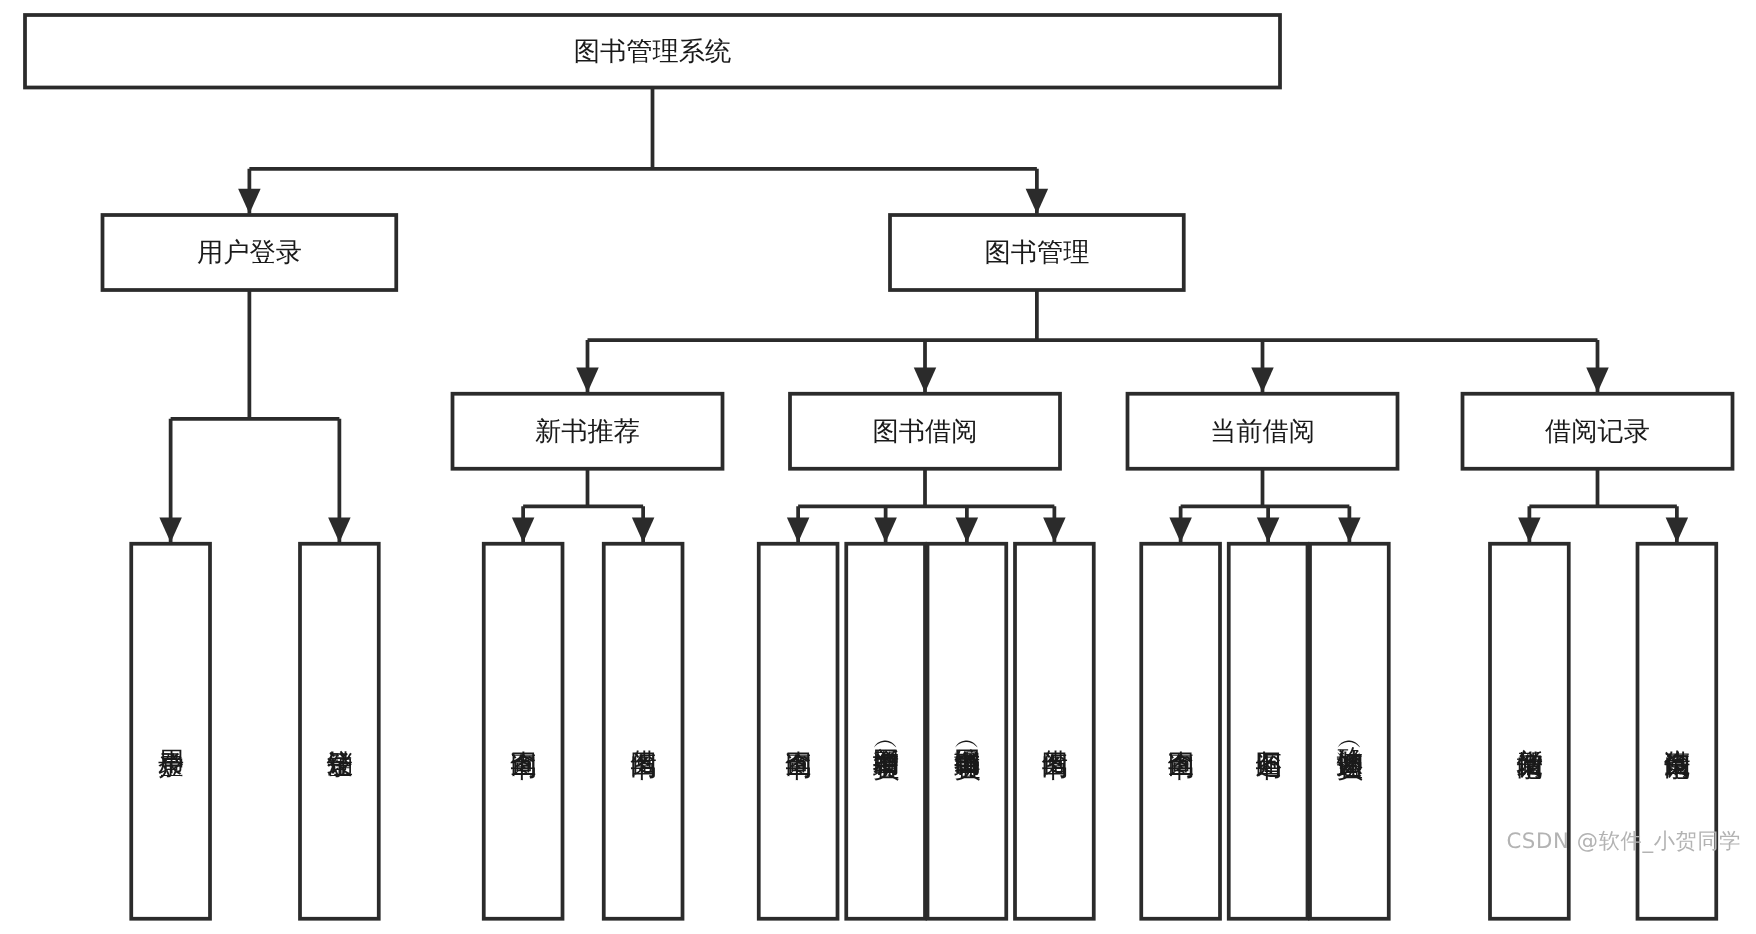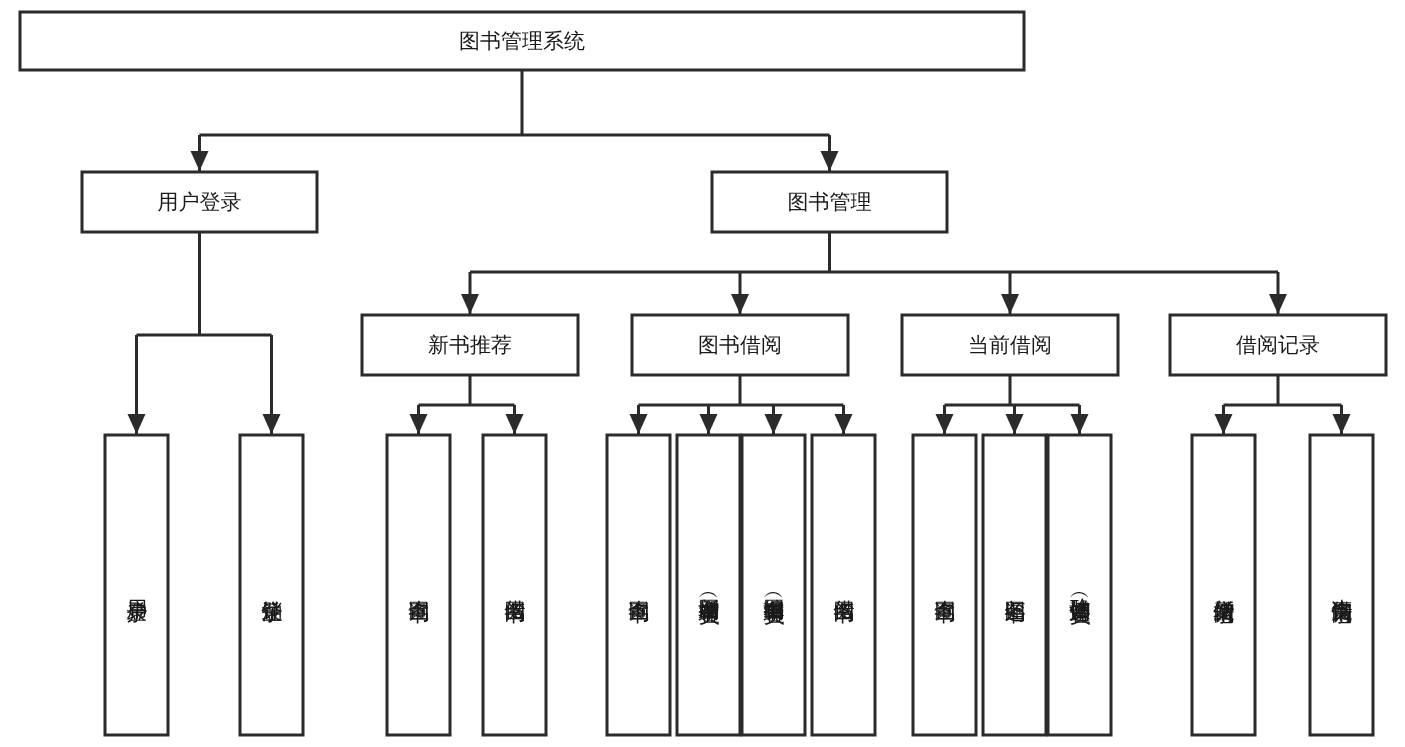--- a/index.html
+++ b/index.html
@@ -201,13 +201,14 @@
         <span class="vlabel">确认归还（管理员）</span>
       </div>
       <div class="vlabel-wrap" style="left: 1192px; top: 435px; width: 63px; height: 300px;">
         <span class="vlabel">新增借阅记录</span>
       </div>
       <div class="vlabel-wrap" style="left: 1310px; top: 435px; width: 63px; height: 300px;">
         <span class="vlabel">查询借阅记录</span>
       </div>
     </div>
 
+  <div class="watermark">CSDN @软件_小贺同学</div>
 </div>
 
 </body></html>

